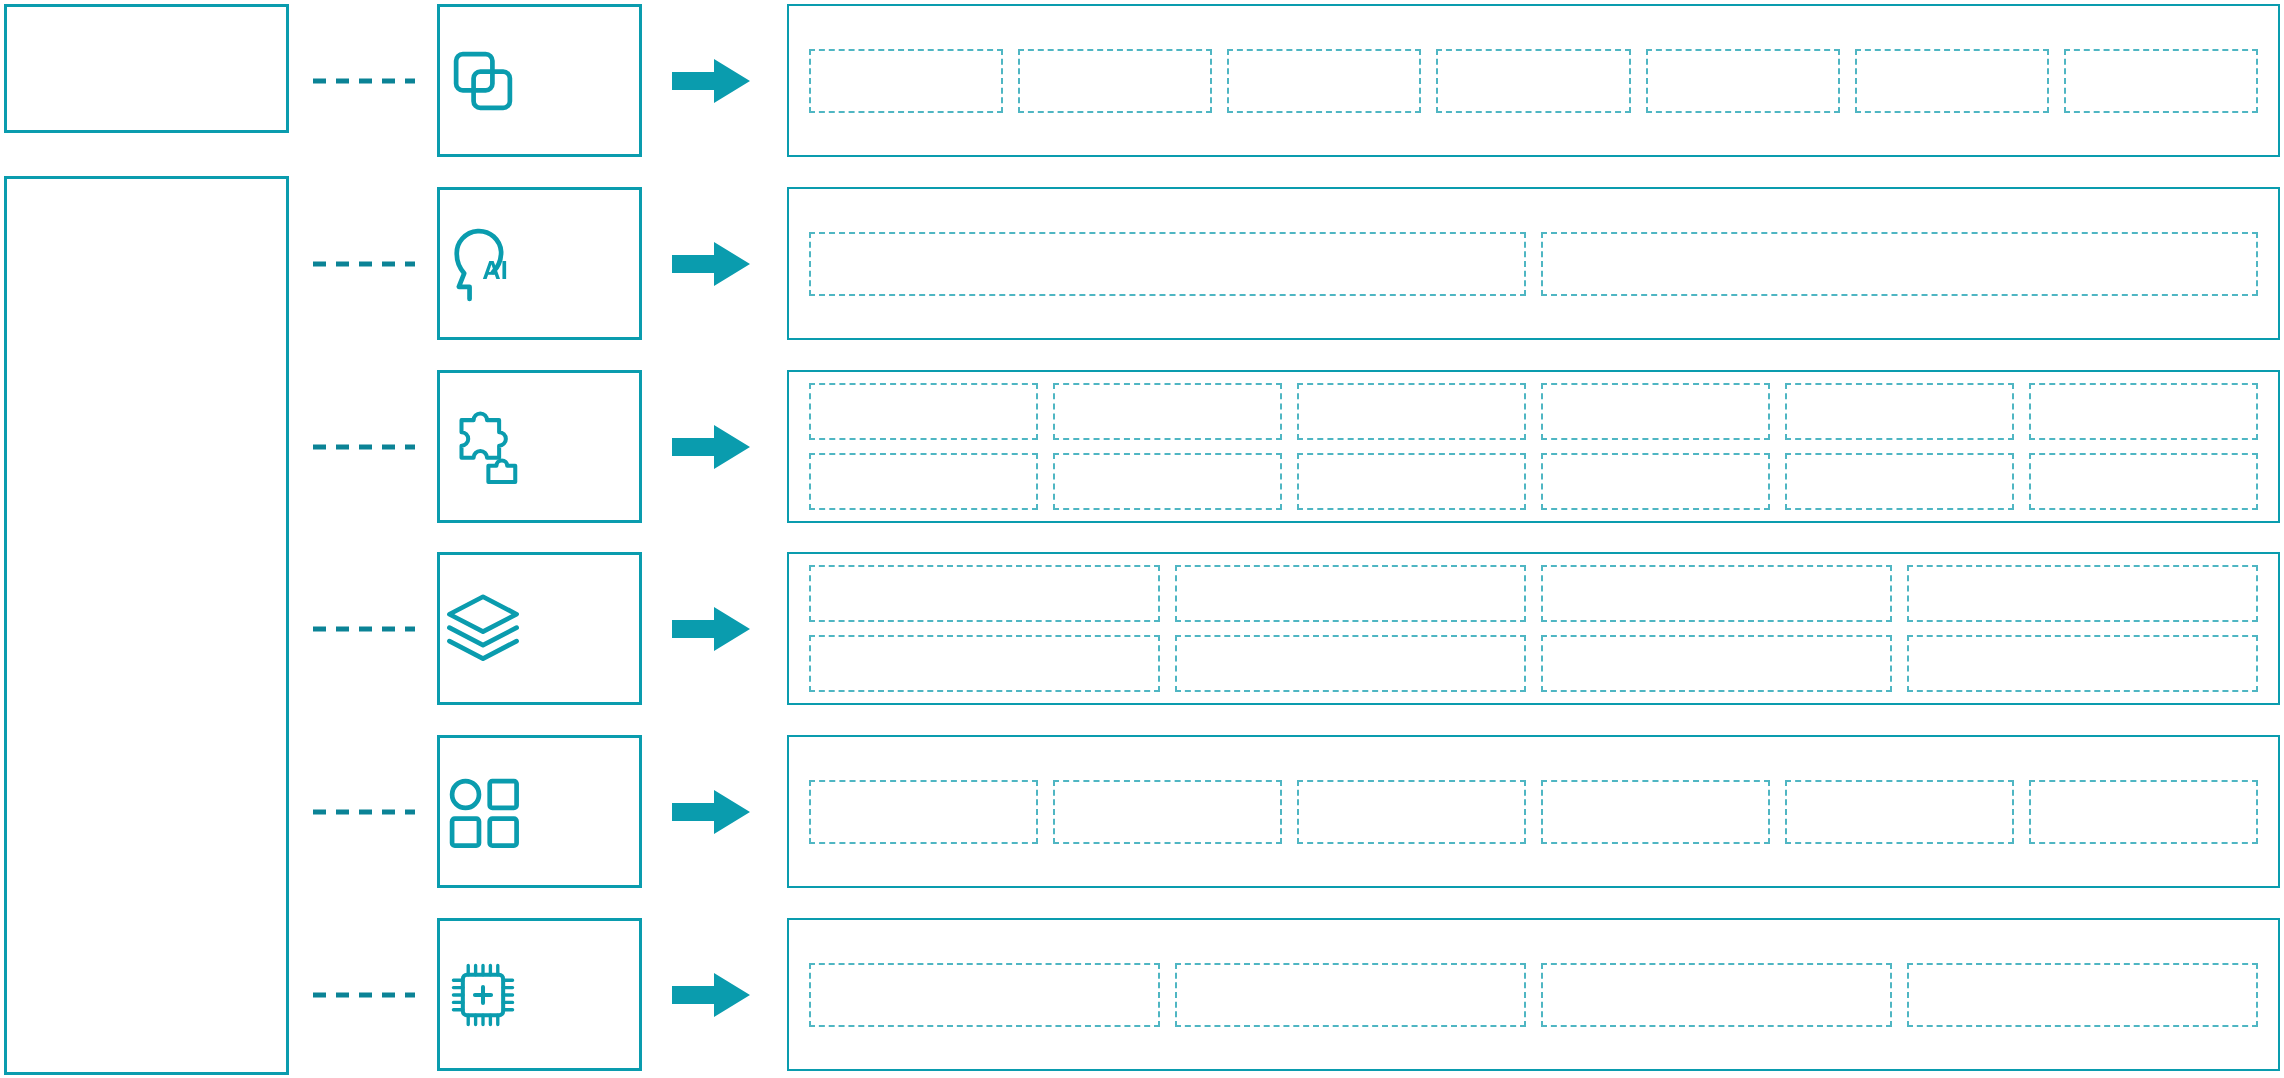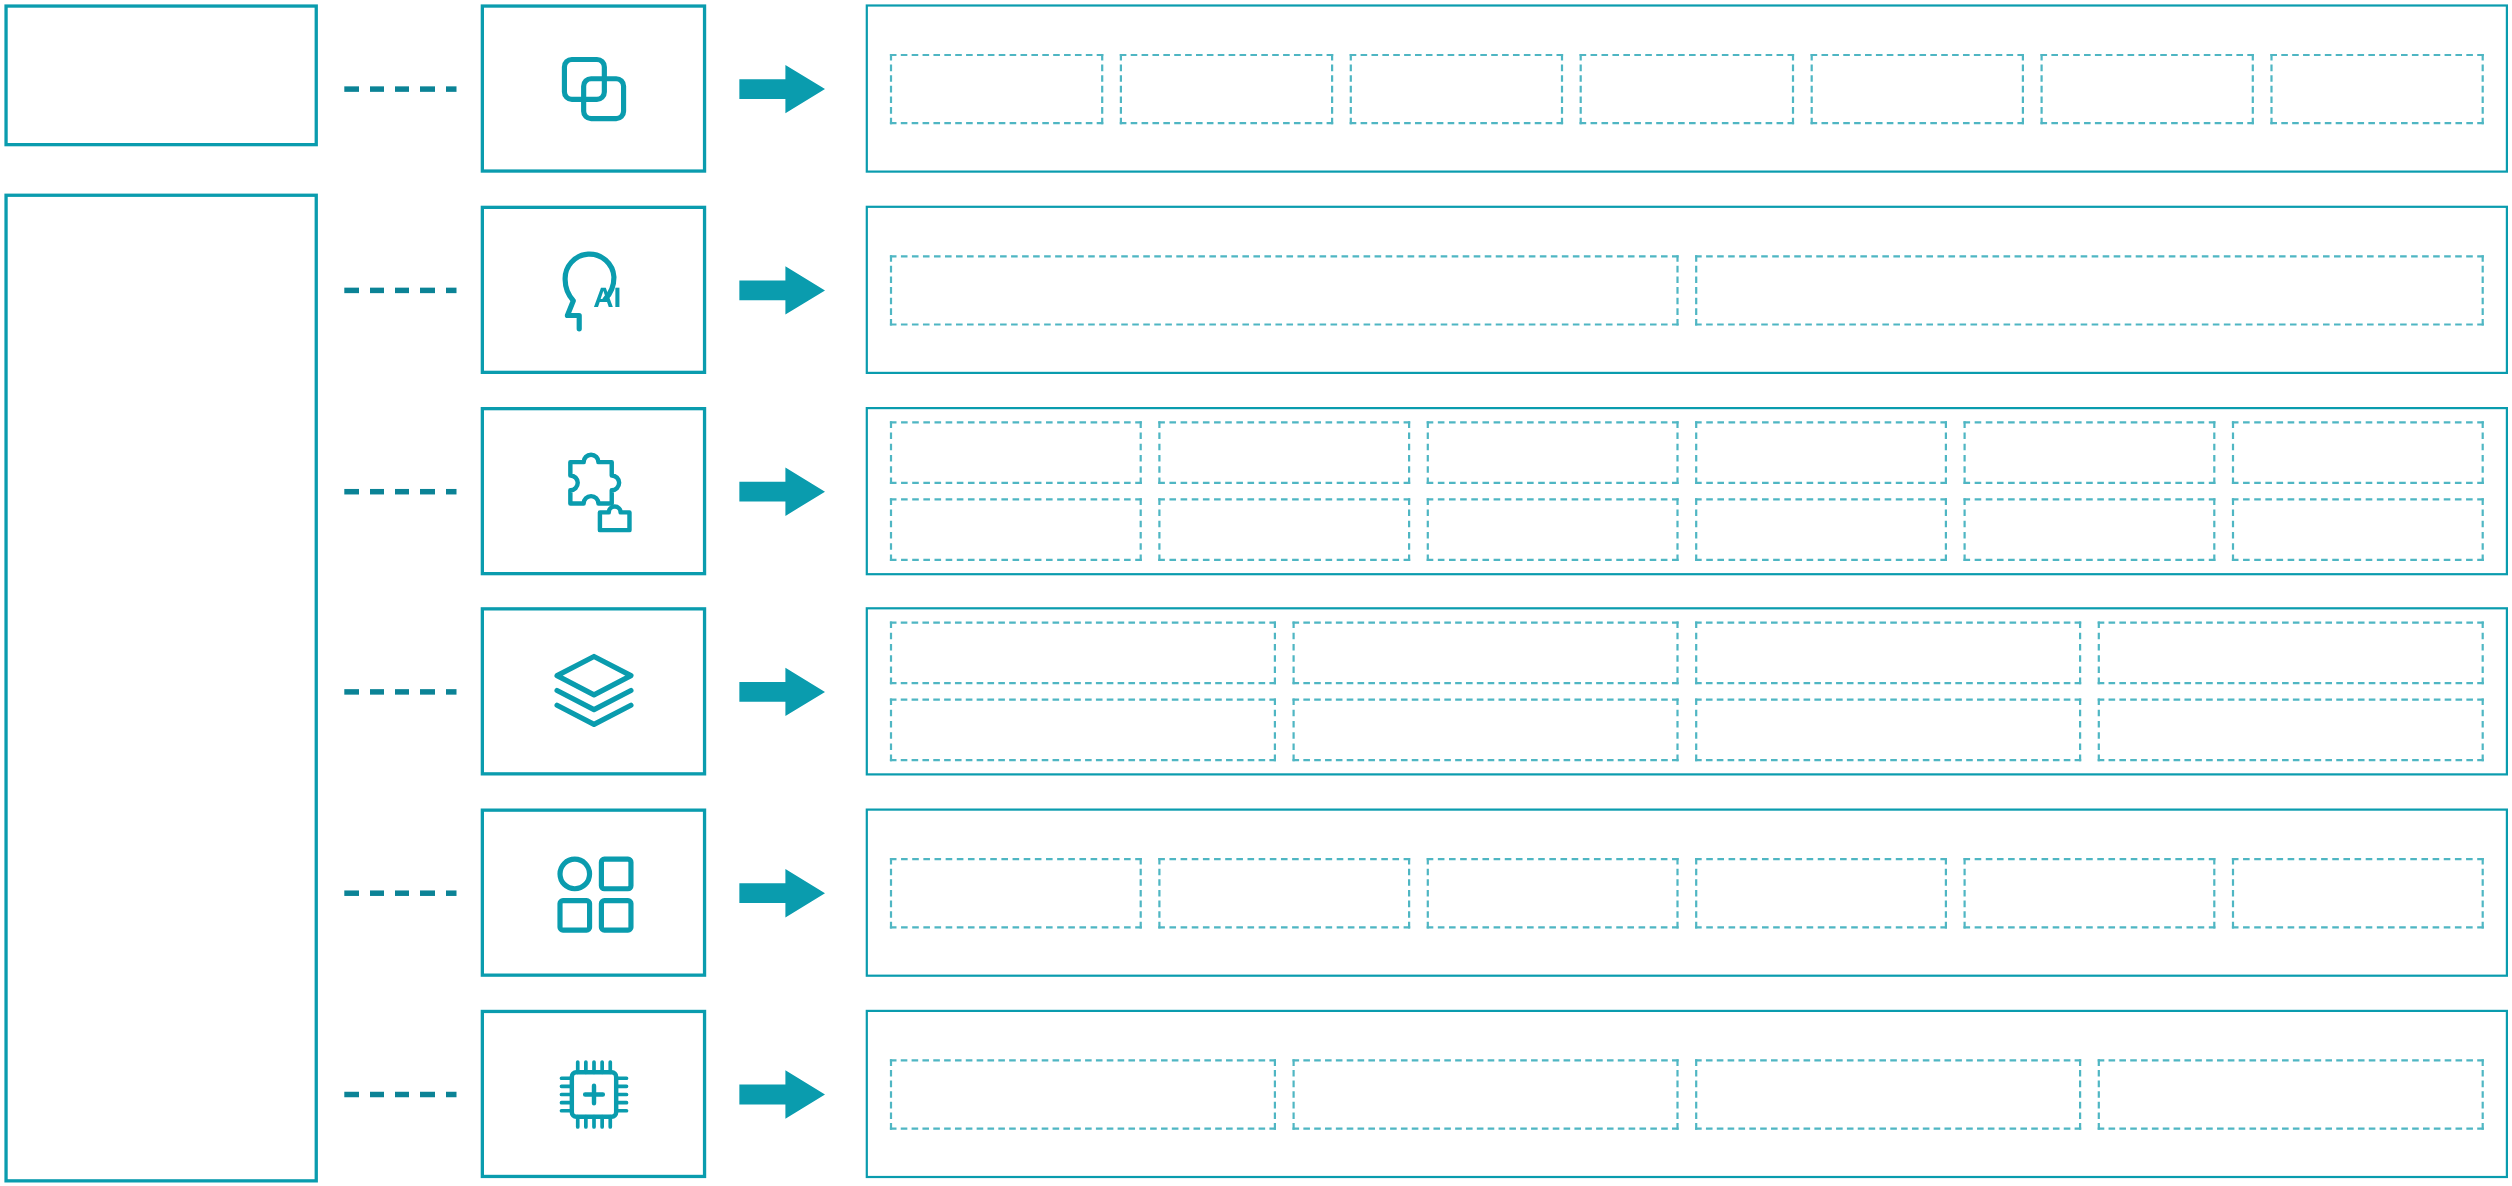--- a/index.html
+++ b/index.html
@@ -46,21 +46,20 @@
   }
   .icon-box {
     position: absolute;
     left: 437px;
     top: 0;
     width: 205px;
     height: 153px;
     border: 3px solid var(--accent);
     display: flex;
     align-items: center;
-    justify-content: center;
     background: var(--bg);
   }
   .icon { color: var(--accent); display: inline-flex; }
   .icon svg { width: 86px; height: 86px; display: block; }
 
   .arrow {
     position: absolute;
     left: 672px;
     top: 50%;
     transform: translateY(-50%);

